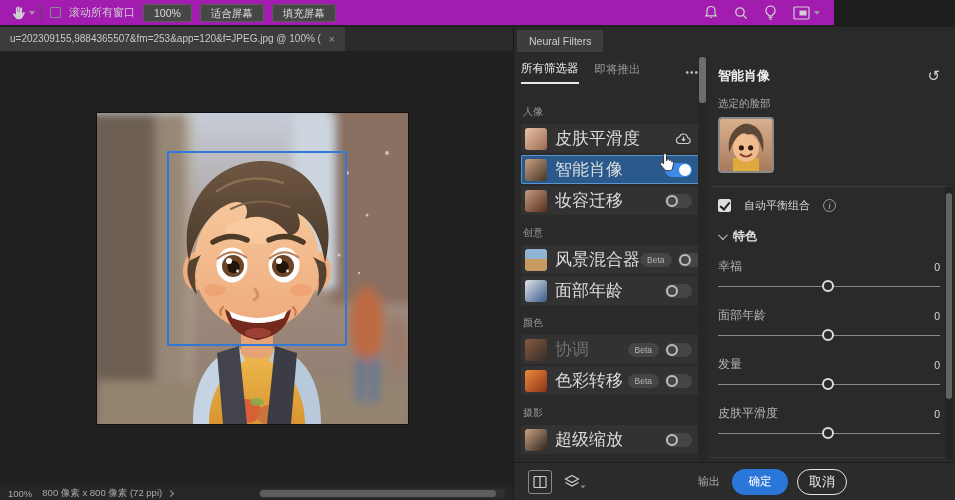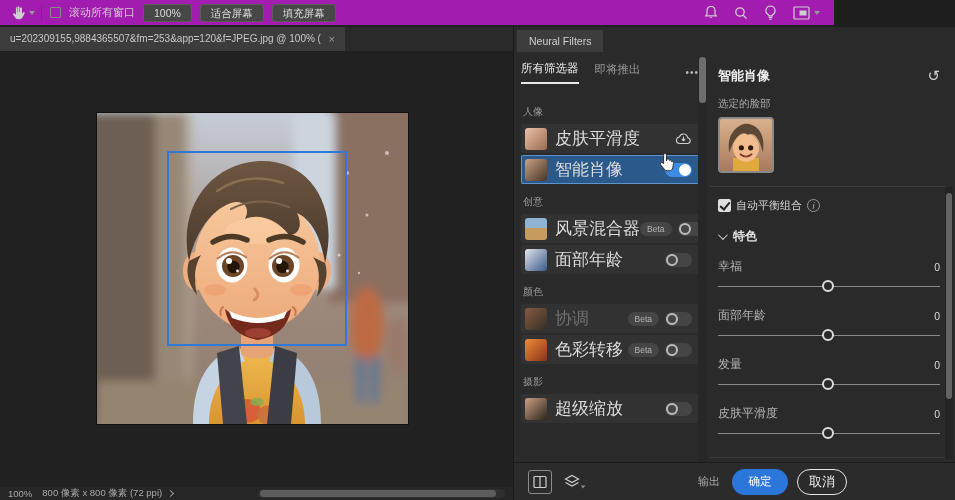--- a/index.html
+++ b/index.html
@@ -76,21 +76,21 @@
 
   
   .dcol { position:absolute; left:196px; top:32px; width:236px; }
   .dtitle-row { display:flex; align-items:center; margin:8px 6px 0 8px; }
   .dtitle { color:#ececec; font-size:13px; font-weight:bold; }
   .reset-ic { margin-left:auto; color:#cfcfcf; font-size:15px; }
   .cloud-row { display:flex; align-items:center; gap:6px; margin:7px 6px 0 8px; color:#ababab; font-size:10.5px; }
   .face-label { margin:12px 6px 0 8px; color:#ababab; font-size:10.5px; }
   .face-thumb { margin:6px 0 0 8px; width:56px; height:56px; border:2px solid #8a8a8a; border-radius:4px; overflow:hidden; background:#7a5c46; }
   .ddiv { height:1px; background:#3c3c3c; margin:13px 0 0 0; }
-  .check-row { display:flex; align-items:center; gap:5px; margin:11px 6px 0 8px; }
+  .check-row { display:flex; align-items:center; gap:13px; margin:11px 6px 0 8px; }
   .cbx { width:13px; height:13px; background:#dedede; border-radius:2px; position:relative; }
   .cbx::after { content:""; position:absolute; left:3.5px; top:1px; width:4px; height:8px; border-right:2px solid #222; border-bottom:2px solid #222; transform:rotate(40deg); }
   .check-label { color:#d6d6d6; font-size:11px; }
   .info-ic { width:13px; height:13px; border:1px solid #9a9a9a; border-radius:50%; color:#b8b8b8; font-size:9px; display:flex; align-items:center; justify-content:center; font-style:italic; }
   .sec-head { display:flex; align-items:center; gap:8px; margin:15px 6px 0 8px; color:#e4e4e4; font-size:12px; font-weight:bold; }
   .chev-d { width:7px; height:7px; border-right:1.5px solid #cfcfcf; border-bottom:1.5px solid #cfcfcf; transform:rotate(45deg) translateY(-2px); }
   .chev-r { width:7px; height:7px; border-right:1.5px solid #b5b5b5; border-bottom:1.5px solid #b5b5b5; transform:rotate(-45deg); }
   .slider { margin:13px 6px 0 8px; }
   .slider-top { display:flex; align-items:center; }
   .slider-label { color:#b4b4b4; font-size:12px; }
@@ -286,20 +286,27 @@
           <path d="M8.5 4.5v4.2M6.8 7l1.7 1.8L10.2 7" stroke="#cfcfcf" stroke-width="1.1" fill="none"></path>
         </svg>
     </div>
     <div class="frow selected">
       <span class="thumb t-portrait"></span>
       <span class="flabel">智能肖像</span>
       <span class="toggle on">
           <i class="knob"></i>
         </span>
     </div>
+    <div class="frow">
+      <span class="thumb t-makeup"></span>
+      <span class="flabel">妆容迁移</span>
+      <span class="toggle">
+          <i class="knob"></i>
+        </span>
+    </div>
 
     <div class="fsec">创意</div>
     <div class="frow">
       <span class="thumb t-landscape"></span>
       <span class="flabel">风景混合器</span>
       <span class="beta">Beta</span>
       <span class="toggle">
           <i class="knob"></i>
         </span>
     </div>

